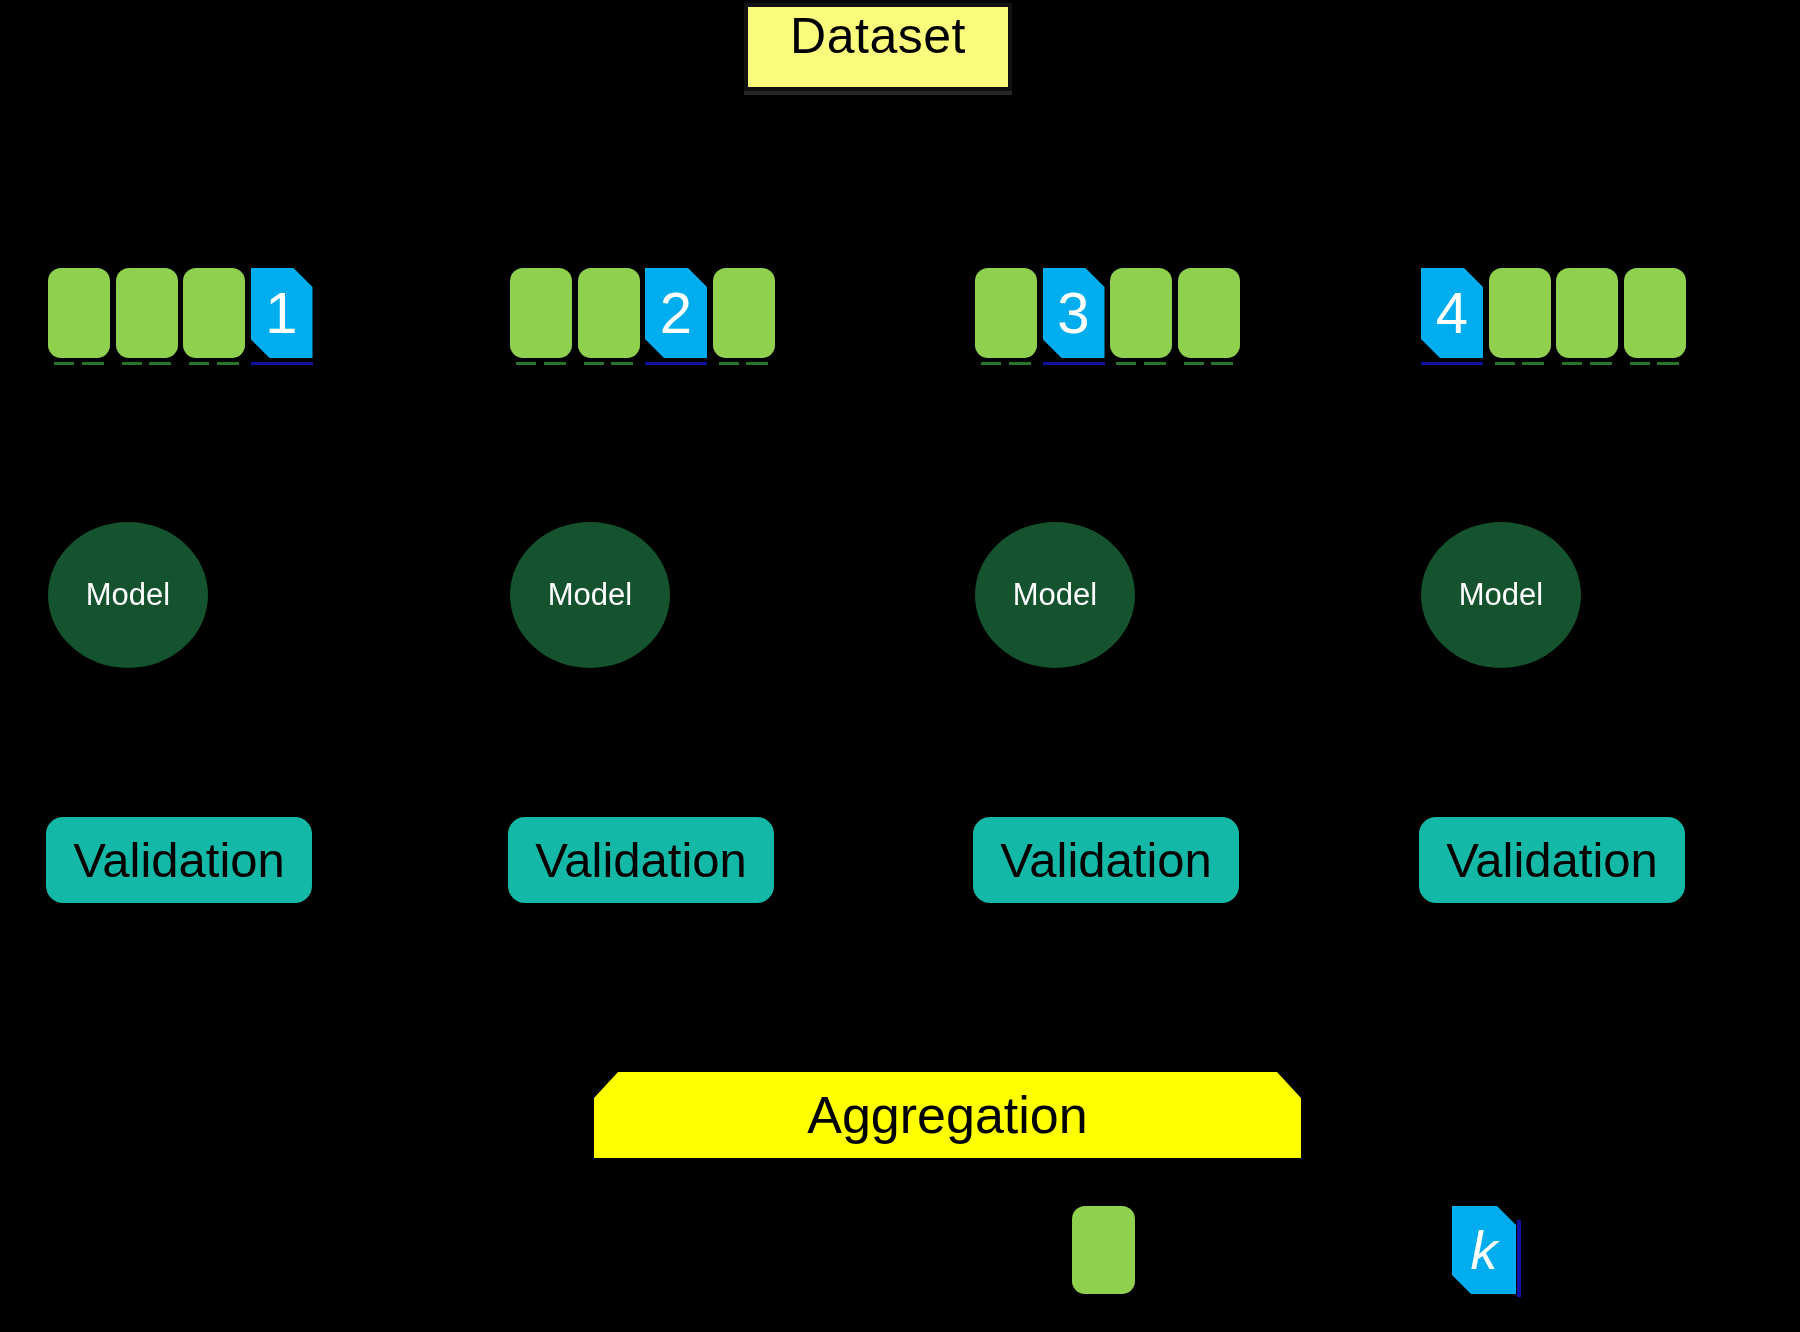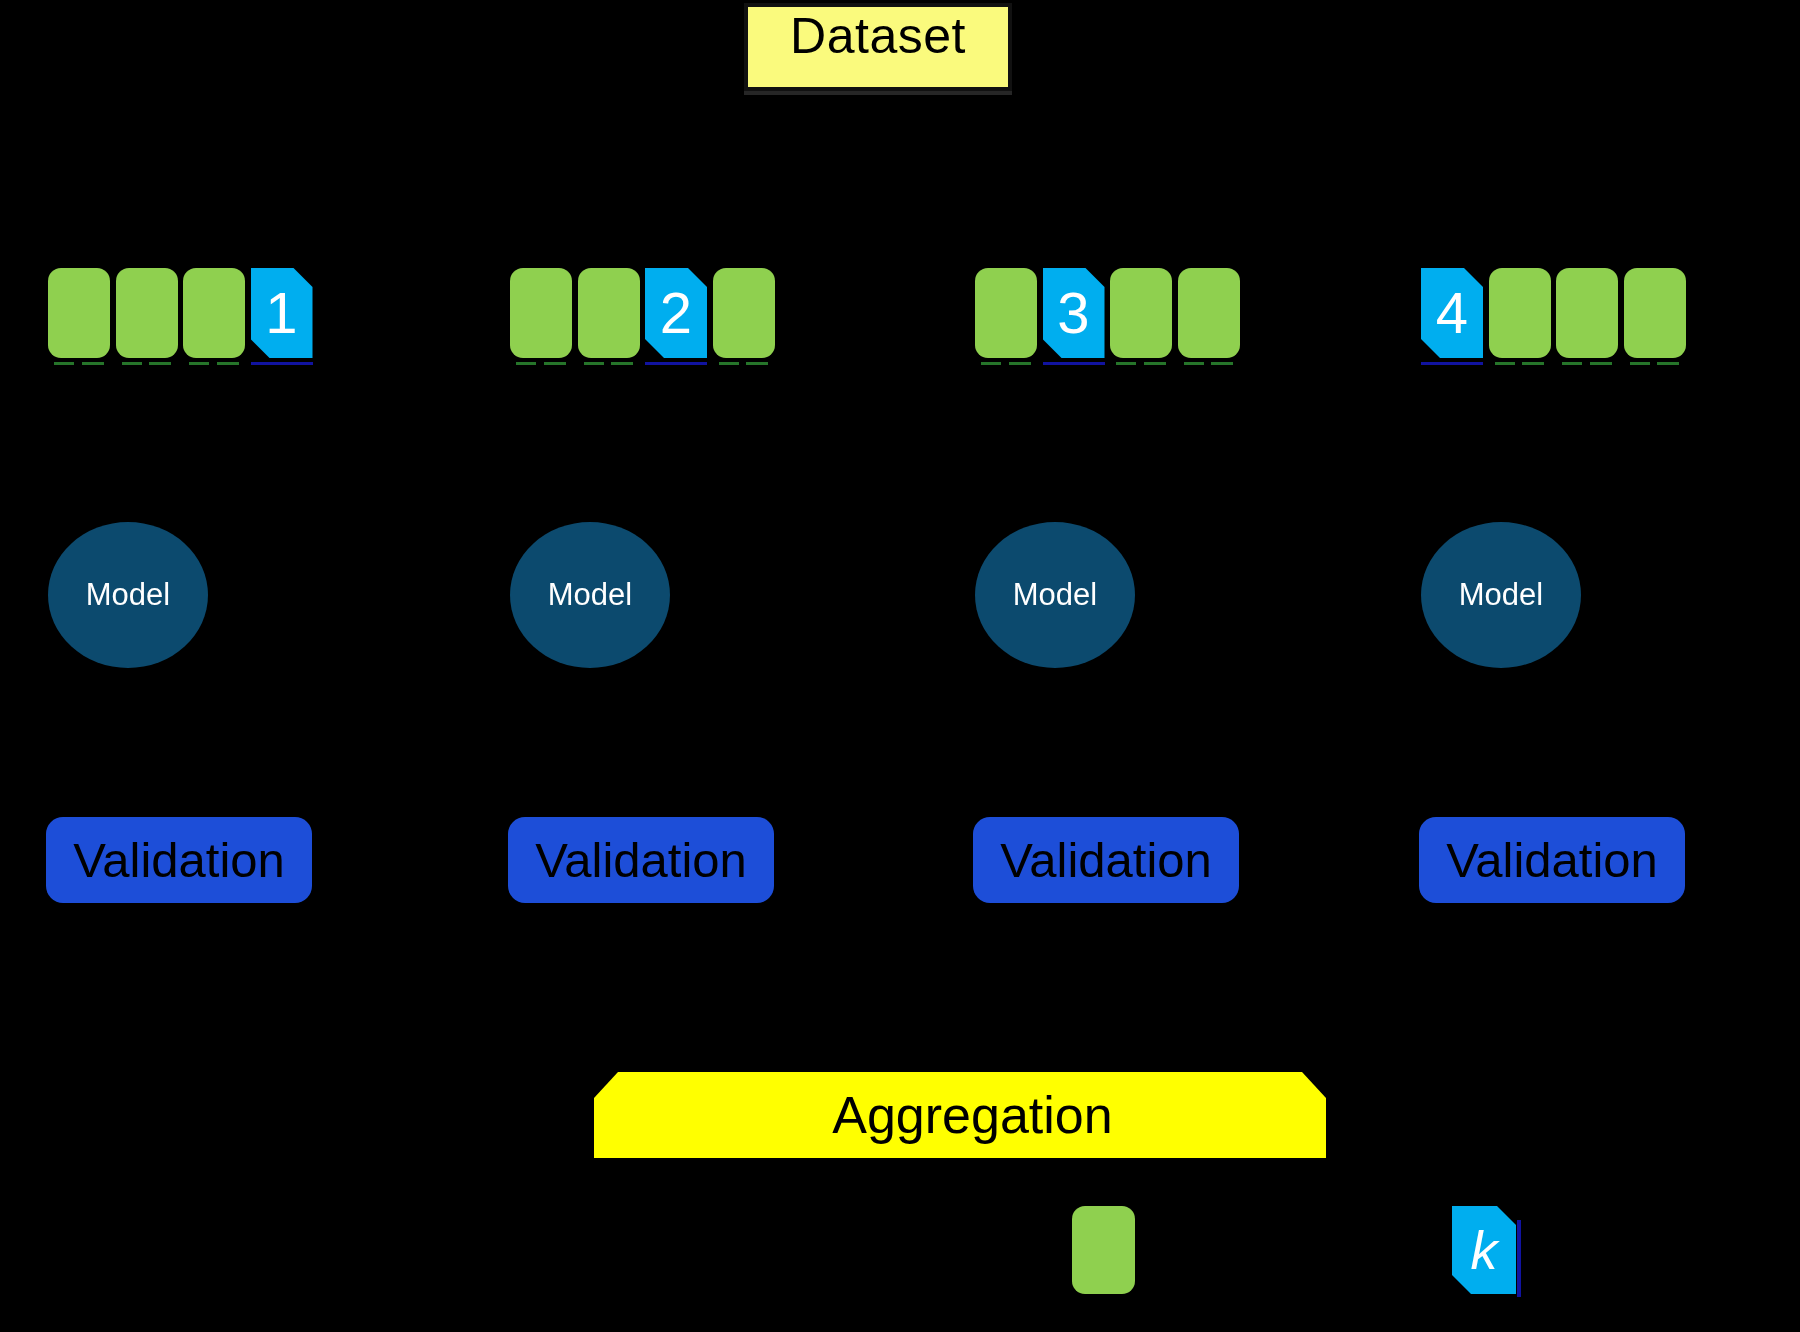--- a/index.html
+++ b/index.html
@@ -52,39 +52,39 @@
   .blue-wrap{position:relative;width:62px;height:90px;flex:0 0 62px;}
   .blue-wrap::after{
     content:"";position:absolute;left:0;right:0;bottom:-7px;height:3px;background:#1113A0;
   }
   .blue-wrap .block.blue{width:100%;height:100%;}
   .fold-num{color:#FFFFFF;font-size:58px;line-height:1;}
 
   
   .model-ellipse{
     position:absolute;left:0;top:254px;width:160px;height:146px;
-    background:#0c4a6e;border-radius:50%;
+    background:#14532d;border-radius:50%;
     display:flex;align-items:center;justify-content:center;
   }
   .model-ellipse span{color:#FFFFFF;font-size:31px;}
 
   
   .validation-box{
     position:absolute;left:-2px;top:549px;width:266px;height:86px;
-    background:#1d4ed8;border-radius:17px;
+    background:#14b8a6;border-radius:17px;
     display:flex;align-items:center;justify-content:center;
   }
   .validation-box span{color:#000000;font-size:49px;}
 
   
   .aggregation-box{
     left:594px;top:1072px;width:707px;height:86px;
     background:#FFFF00;
     clip-path:polygon(24px 0,calc(100% - 24px) 0,100% 26px,100% 100%,0 100%,0 26px);
-    display:flex;align-items:center;justify-content:center;padding-left:25px;
+    display:flex;align-items:center;justify-content:center;
   }
   .aggregation-box span{color:#000;font-size:52px;}
 
   
   .legend-train-swatch{
     left:1072px;top:1206px;width:63px;height:88px;
     background:#8FD04F;border-radius:13px;
   }
   .legend-k-swatch{
     left:1452px;top:1206px;width:64px;height:88px;

